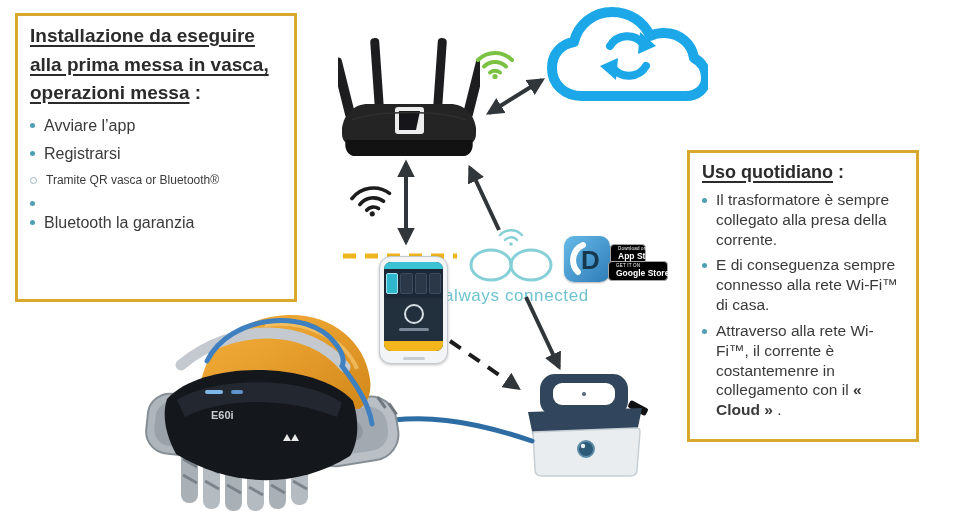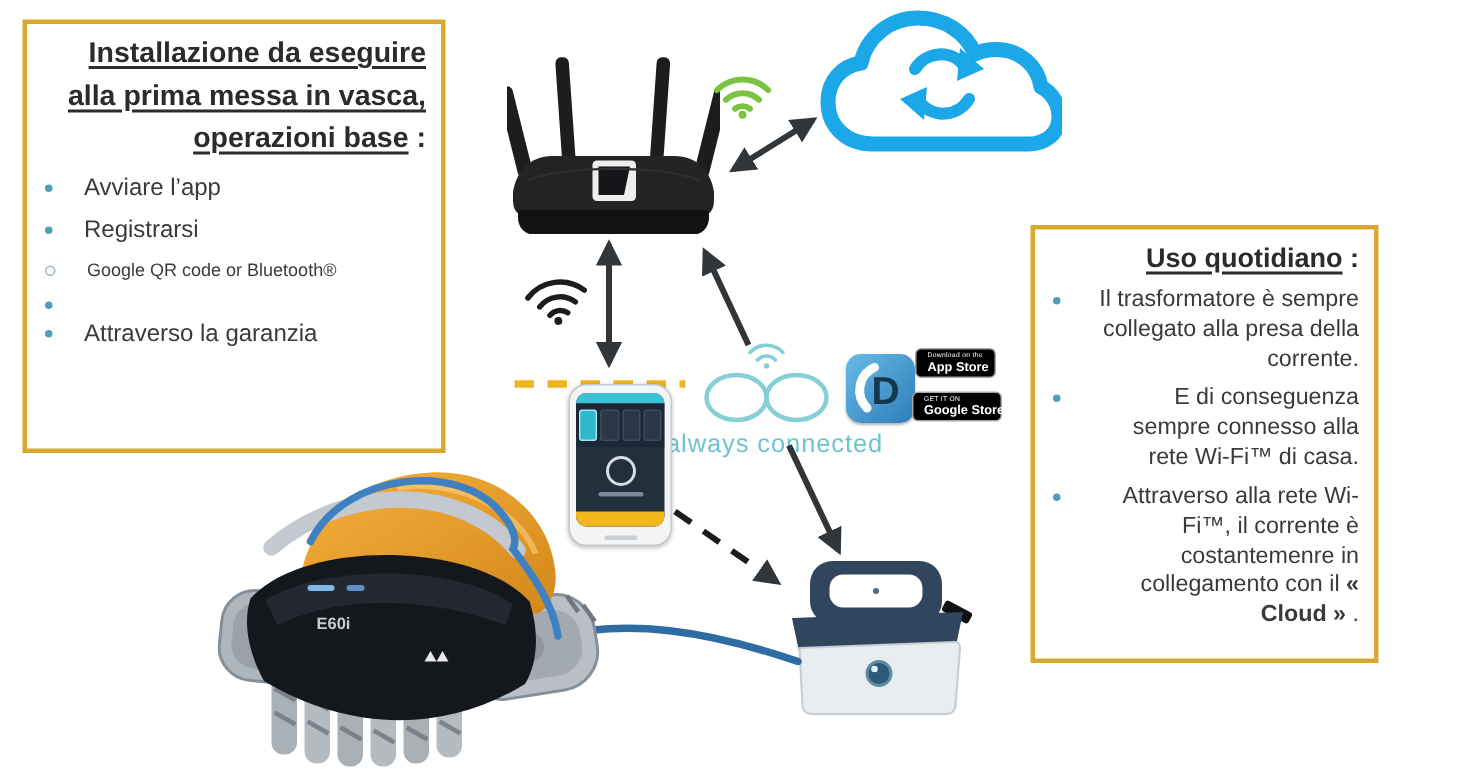--- a/index.html
+++ b/index.html
@@ -1,26 +1,26 @@
 <!DOCTYPE html>
 <html><head>
 <meta charset="utf-8">
 <style>
   html,body{margin:0;padding:0;background:#ffffff;}
   #stage{position:relative;width:980px;height:514px;background:#ffffff;overflow:hidden;
          font-family:"Liberation Sans","DejaVu Sans",sans-serif;color:#3a3a3a;}
   .absbox{position:absolute;box-sizing:border-box;}
 
   
-  .info-box{border:3px solid #d9a82f;background:#ffffff;padding:6px 10px 6px 12px;text-align:right;}
+  .info-box{border:3px solid #d9a82f;background:#ffffff;padding:6px 10px 6px 12px;}
   .box-title{font-weight:bold;color:#2b2b2b;line-height:1.5;}
   .box-title .tl{text-decoration:underline;text-decoration-thickness:2px;text-underline-offset:3px;}
   #left-box .box-title{font-size:19px;}
   #right-box .box-title{font-size:18px;margin-bottom:4px;}
-  .item{display:flex;gap:21px;margin-bottom:6px;}
+  .item{display:flex;gap:9px;margin-bottom:6px;}
   .dot{flex:none;width:5px;height:5px;border-radius:50%;background:#4e9fb5;margin-top:8px;}
   .ring{flex:none;width:5px;height:5px;border-radius:50%;border:1px solid #9db8c4;background:#fff;margin-top:6px;}
   #left-box .item-text{font-size:16px;line-height:1.4;}
   #left-box .sub-text{font-size:12px;line-height:1.3;margin-top:2px;}
   #right-box .item-text{font-size:15.5px;line-height:1.28;}
   .cloud-word{font-weight:bold;}
 
   
   #phone{width:69px;height:108px;border-radius:12px;background:#f2f4f6;border:1px solid #c4cad0;
          box-shadow:0 1px 3px rgba(0,0,0,.25);overflow:hidden;}
@@ -50,41 +50,41 @@
 </style>
 </head>
 <body>
 
 <div id="stage">
 
   <div id="left-box" class="absbox info-box" style="left:15px;top:13px;width:282px;height:289px;">
     <div class="box-title">
       <span class="tl">Installazione da eseguire</span><br>
       <span class="tl">alla prima messa in vasca,</span><br>
-      <span class="tl">operazioni base</span><span> :</span>
+      <span class="tl">operazioni messa</span><span> :</span>
     </div>
     <div style="margin-top:7px;">
       <div class="item">
         <span class="dot"></span>
         <span class="item-text">Avviare l’app</span>
       </div>
       <div class="item">
         <span class="dot"></span>
         <span class="item-text">Registrarsi</span>
       </div>
       <div class="item" style="margin-bottom:4px;">
         <span class="ring"></span>
-        <span class="sub-text">Google QR code or Bluetooth®</span>
+        <span class="sub-text">Tramite QR vasca or Bluetooth®</span>
       </div>
       <div class="item">
         <span class="dot"></span>
       </div>
       <div class="item">
         <span class="dot"></span>
-        <span class="item-text">Attraverso la garanzia</span>
+        <span class="item-text">Bluetooth la garanzia</span>
       </div>
     </div>
   </div>
 
   <div id="right-box" class="absbox info-box" style="left:687px;top:150px;width:232px;height:292px;">
     <div class="box-title">
       <span class="tl">Uso quotidiano</span><span> :</span>
     </div>
     <div class="item">
       <span class="dot"></span>
@@ -155,21 +155,21 @@
   </svg>
   <div class="absbox" id="always-label" style="left:444px;top:286px;width:134px;">always connected</div>
 
   <div class="absbox" id="app-icon" style="left:564px;top:236px;">
     <svg width="46" height="46" viewBox="0 0 46 46">
       <path d="M14,36 C6,28 8,14 19,9" stroke="#ffffff" stroke-width="6" fill="none" stroke-linecap="round"></path>
       <text x="17" y="33" font-size="26" font-weight="bold" fill="#16384f" font-family="Liberation Sans, sans-serif">D</text>
     </svg>
   </div>
 
-  <div class="absbox store-badge" style="left:610px;top:232px;width:54px;height:20px;align-items:center;">
+  <div class="absbox store-badge" style="left:610px;top:244px;width:36px;height:20px;align-items:center;">
     <svg width="9" height="11" viewBox="0 0 9 11">
       <ellipse cx="4.5" cy="6.8" rx="3.6" ry="4.0" fill="#ffffff"></ellipse>
       <ellipse cx="5.6" cy="1.6" rx="1.5" ry="0.9" fill="#ffffff" transform="rotate(-35 5.6 1.6)"></ellipse>
     </svg>
     <span class="badge-lines">
       <span class="badge-l1">Download on the</span>
       <span class="badge-l2">App Store</span>
     </span>
   </div>
   <div class="absbox store-badge" style="left:608px;top:261px;width:60px;height:20px;">

